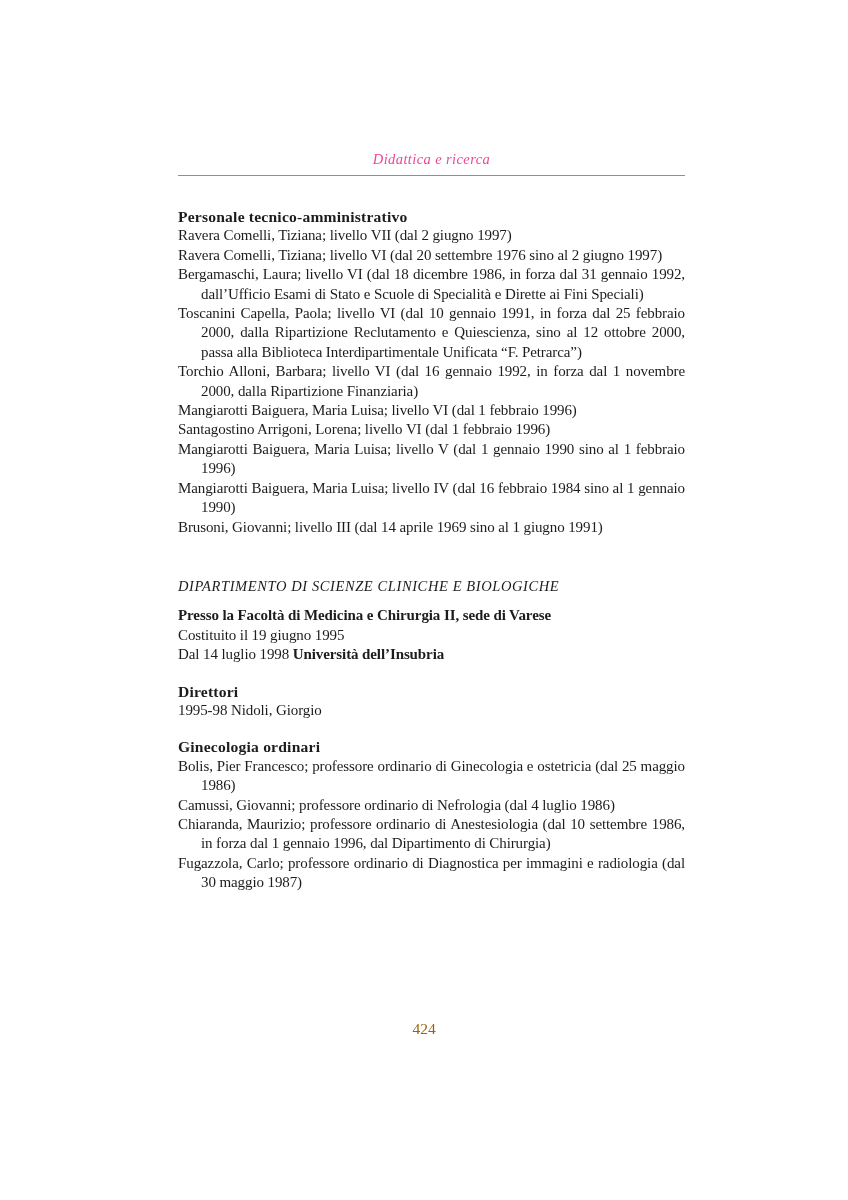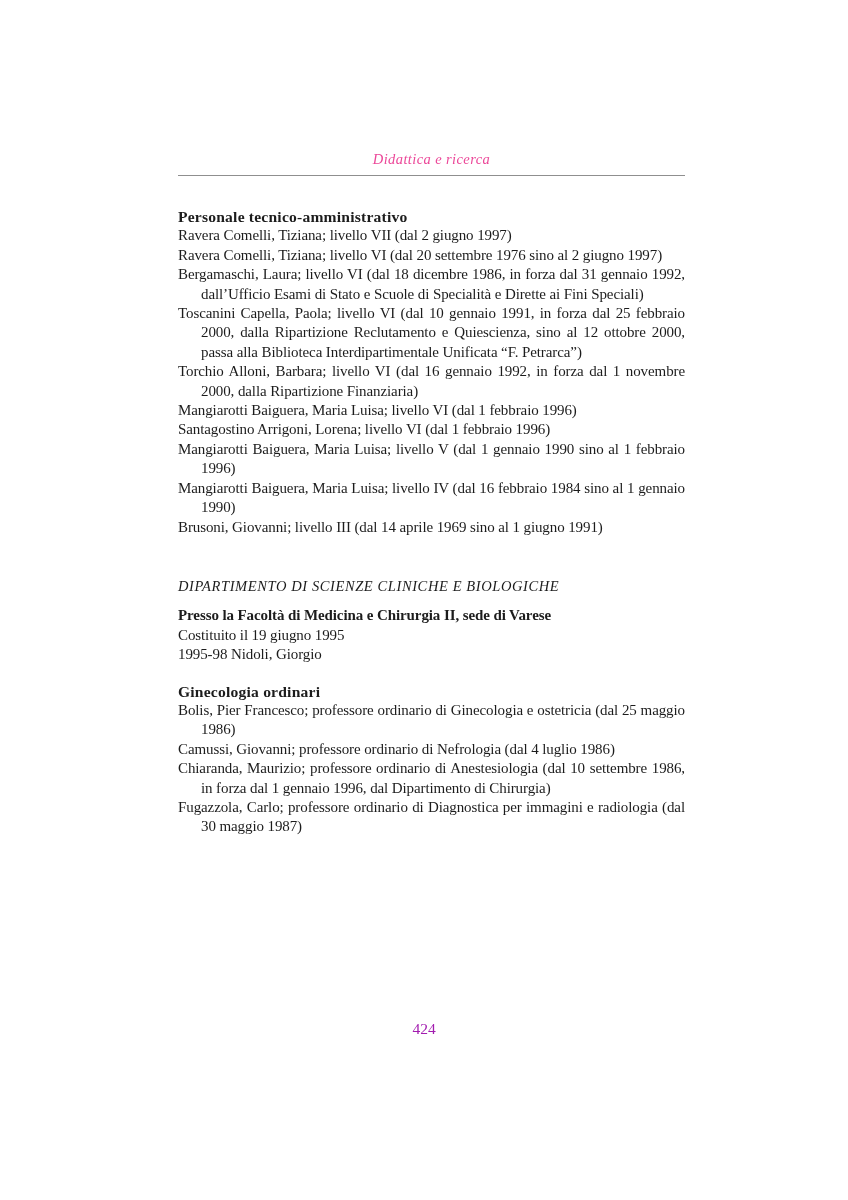--- a/index.html
+++ b/index.html
@@ -58,21 +58,21 @@
     line-height: 19.4px;
   }
   .dept-intro { margin-top: 10px; font-weight: bold; }
   .page-number {
     position: absolute;
     left: 0;
     top: 1020px;
     width: 848px;
     text-align: center;
     font-size: 15.5px;
-    color: #a21caf;
+    color: #a16207;
   }
 </style>
 </head>
 <body>
 
 <div class="text-col">
 
   <div class="running-head">Didattica e ricerca</div>
   <div class="head-rule"></div>
 
@@ -90,21 +90,23 @@
       <p class="entry">Mangiarotti Baiguera, Maria Luisa; livello V (dal 1 gennaio 1990 sino al 1 febbraio 1996)</p>
       <p class="entry">Mangiarotti Baiguera, Maria Luisa; livello IV (dal 16 febbraio 1984 sino al 1 gennaio 1990)</p>
       <p class="entry">Brusoni, Giovanni; livello III (dal 14 aprile 1969 sino al 1 giugno 1991)</p>
     </section>
 
     <section>
       <h1 class="dept-heading">DIPARTIMENTO DI SCIENZE CLINICHE E BIOLOGICHE</h1>
 
       <p class="entry dept-intro">Presso la Facoltà di Medicina e Chirurgia II, sede di Varese</p>
       <p class="entry">Costituito il 19 giugno 1995</p>
+      <p class="entry"><span>Dal 14 luglio 1998 </span><strong>Università dell’Insubria</strong></p>
 
+      <h2 class="sec-title gap-title">Direttori</h2>
       <p class="entry">1995-98 Nidoli, Giorgio</p>
 
       <h2 class="sec-title gap-title">Ginecologia ordinari</h2>
       <p class="entry">Bolis, Pier Francesco; professore ordinario di Ginecologia e ostetricia (dal 25 maggio 1986)</p>
       <p class="entry">Camussi, Giovanni; professore ordinario di Nefrologia (dal 4 luglio 1986)</p>
       <p class="entry">Chiaranda, Maurizio; professore ordinario di Anestesiologia (dal 10 settembre 1986, in forza dal 1 gennaio 1996, dal Dipartimento di Chirurgia)</p>
       <p class="entry">Fugazzola, Carlo; professore ordinario di Diagnostica per immagini e radiologia (dal 30 maggio 1987)</p>
     </section>
 
   </div>

